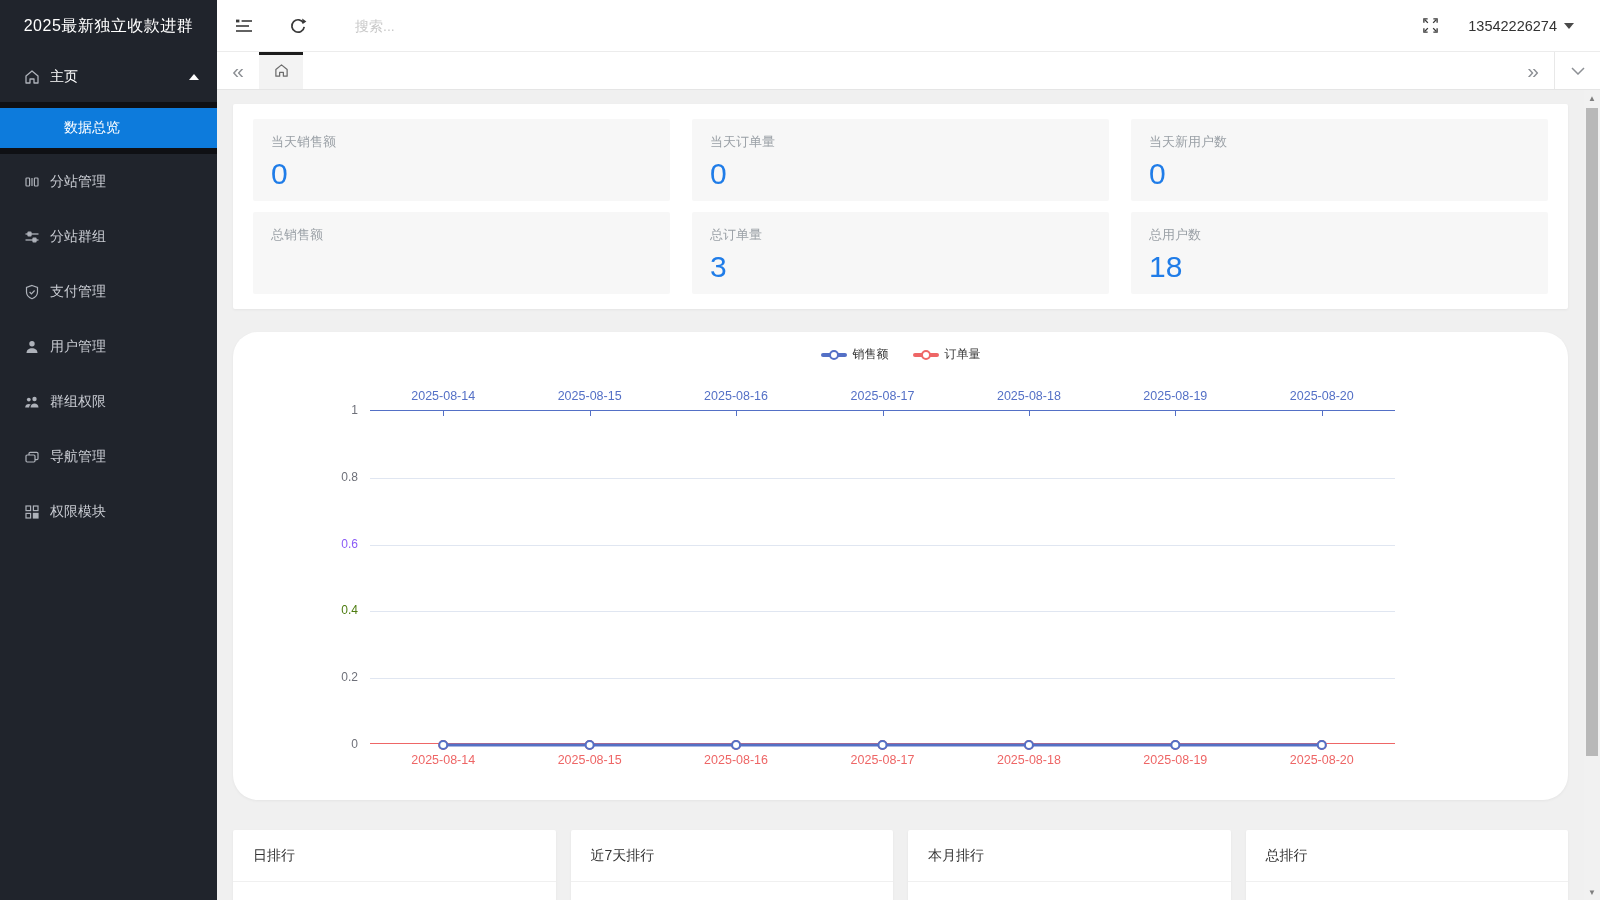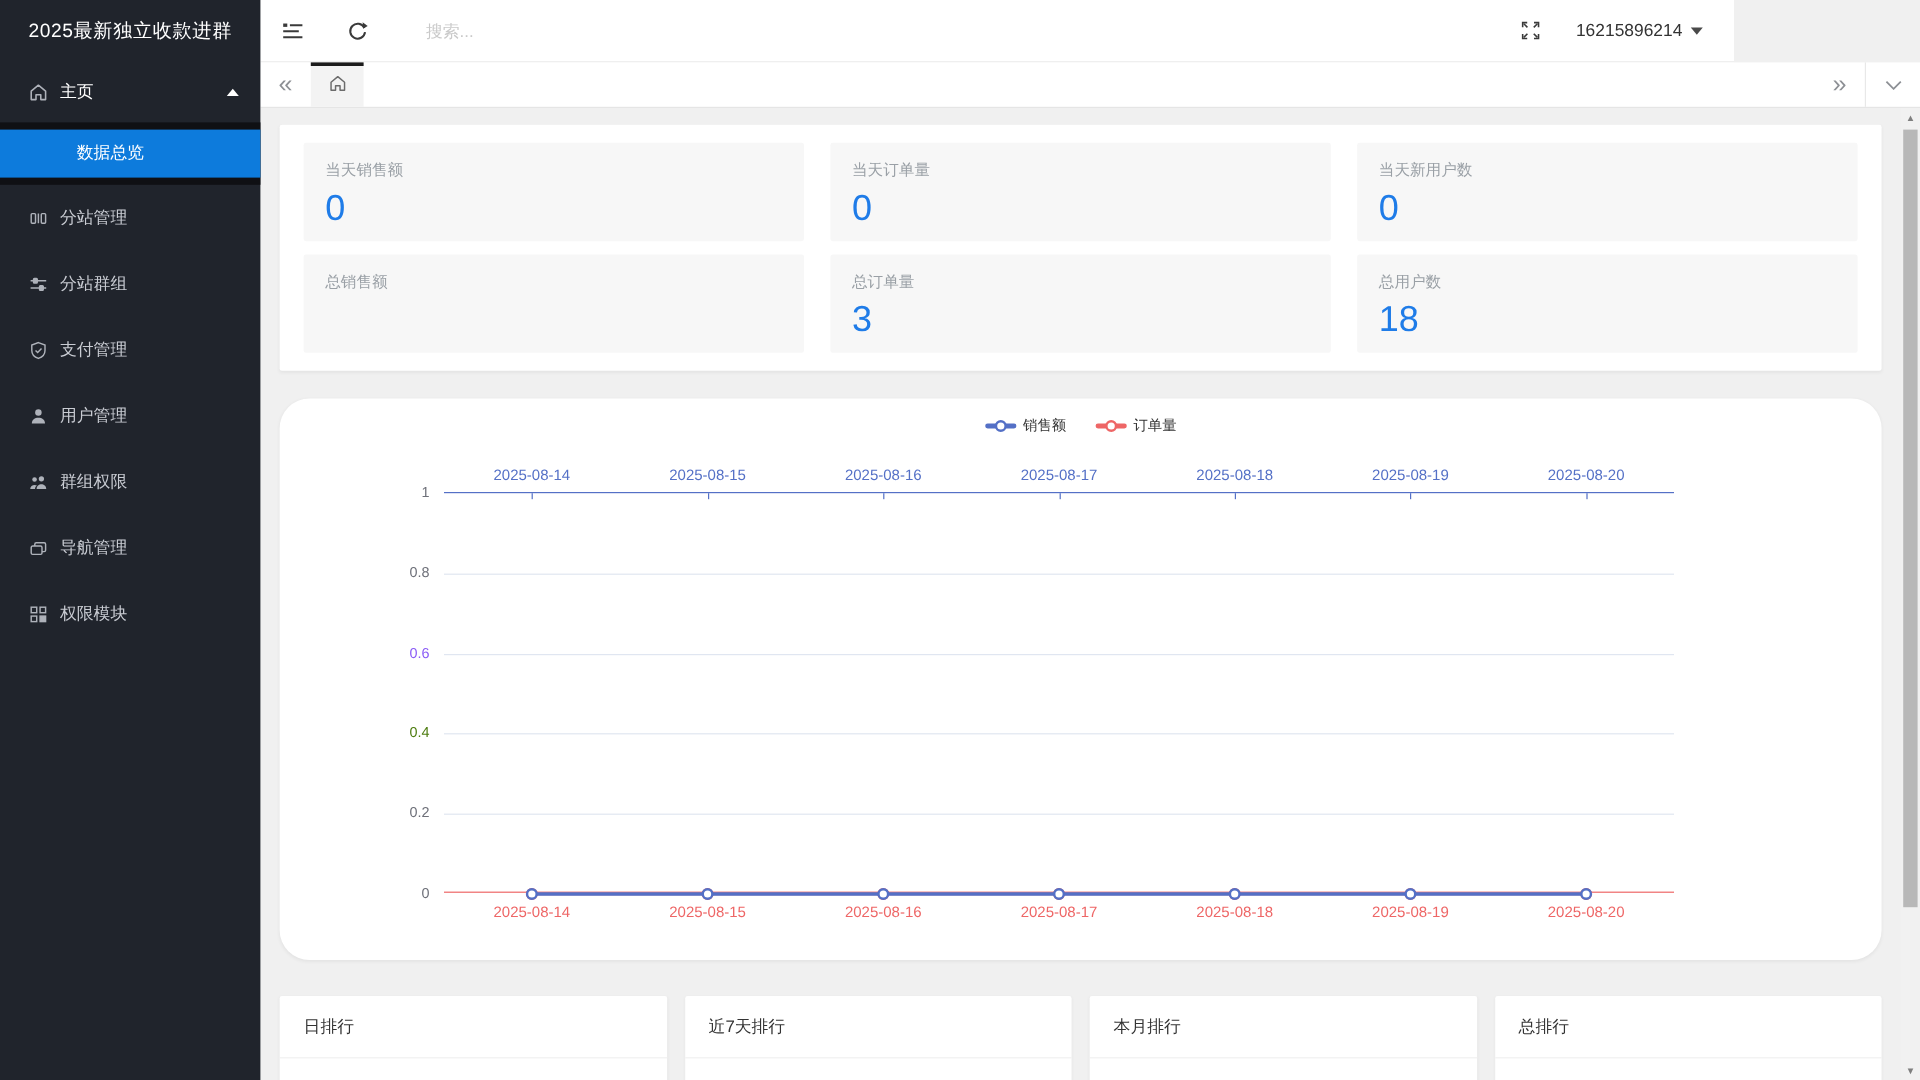--- a/index.html
+++ b/index.html
@@ -16,21 +16,21 @@
   .menu-item.parent{color:#ffffff;}
   .caret-up{margin-left:auto;width:0;height:0;border-left:5px solid transparent;
     border-right:5px solid transparent;border-bottom:6px solid #ffffff;}
   .submenu{background:#0f1014;padding:6px 0;}
   .submenu-item{height:40px;display:flex;align-items:center;padding-left:64px;color:#e8e8e8;
     font-size:14px;cursor:pointer;}
   .submenu-item.active{background:#0d7bdc;color:#ffffff;}
   .side-list .menu-item{height:55px;}
 
   
-  .topbar{position:absolute;left:217px;top:0;width:1228px;height:52px;background:#ffffff;
+  .topbar{position:absolute;left:217px;top:0;width:1383px;height:52px;background:#ffffff;
     border-bottom:1px solid #ececec;display:flex;align-items:center;}
   .tb-icon{width:18px;height:18px;color:#3a3a3a;}
   .tb-btn{padding:0 18px;display:flex;align-items:center;height:100%;cursor:pointer;}
   .search-input{border:none;outline:none;font-size:14px;color:#333;width:220px;margin-left:28px;}
   .search-input::placeholder{color:#c9c9c9;}
   .tb-right{margin-left:auto;display:flex;align-items:center;height:100%;}
   .fullscreen-btn{padding:0 14px;display:flex;align-items:center;height:100%;cursor:pointer;color:#555;}
   .user-chip{display:flex;align-items:center;gap:7px;padding:0 26px 0 14px;height:100%;cursor:pointer;}
   .user-name{font-size:14.5px;color:#333;}
   .caret-down{width:0;height:0;border-left:5px solid transparent;border-right:5px solid transparent;
@@ -210,21 +210,21 @@
             <path d="M16 12 V16 H12"></path>
             <path d="M6 16 H2 V12"></path>
             <line x1="3" y1="3" x2="6.2" y2="6.2"></line>
             <line x1="15" y1="3" x2="11.8" y2="6.2"></line>
             <line x1="15" y1="15" x2="11.8" y2="11.8"></line>
             <line x1="3" y1="15" x2="6.2" y2="11.8"></line>
           </svg>
       </span>
     </div>
     <div class="user-chip">
-      <span class="user-name">16215896214</span>
+      <span class="user-name">13542226274</span>
       <span class="caret-down"></span>
     </div>
   </div>
 </div>
 
 <div class="tabbar">
   <div class="tab-arrow">«</div>
   <div class="tab-home">
     <span>
       <svg viewBox="0 0 16 16" width="15" height="15">

